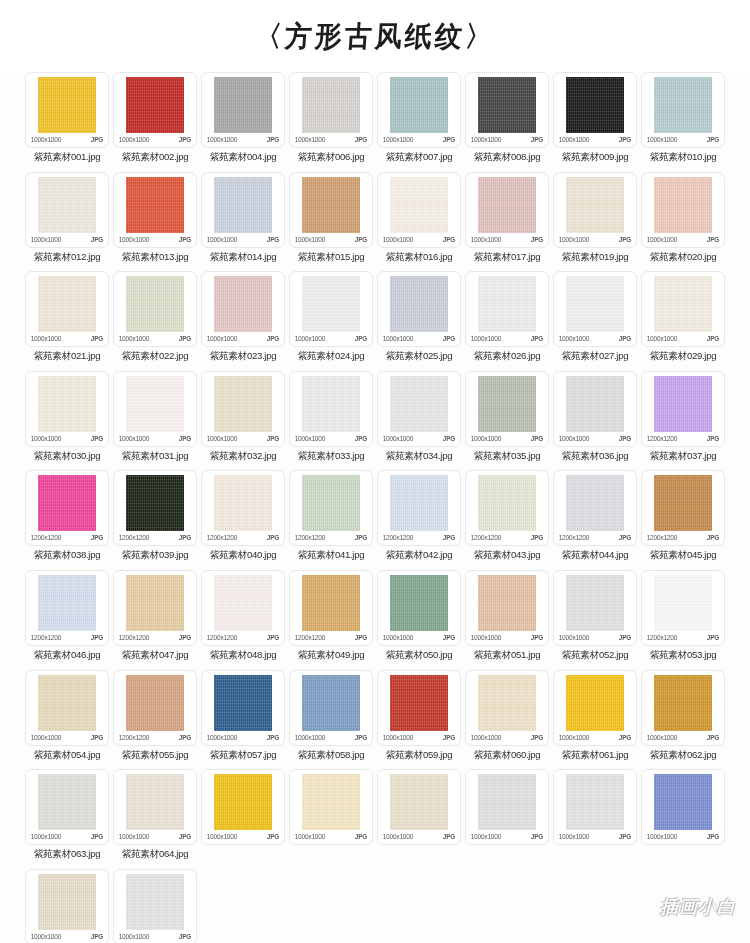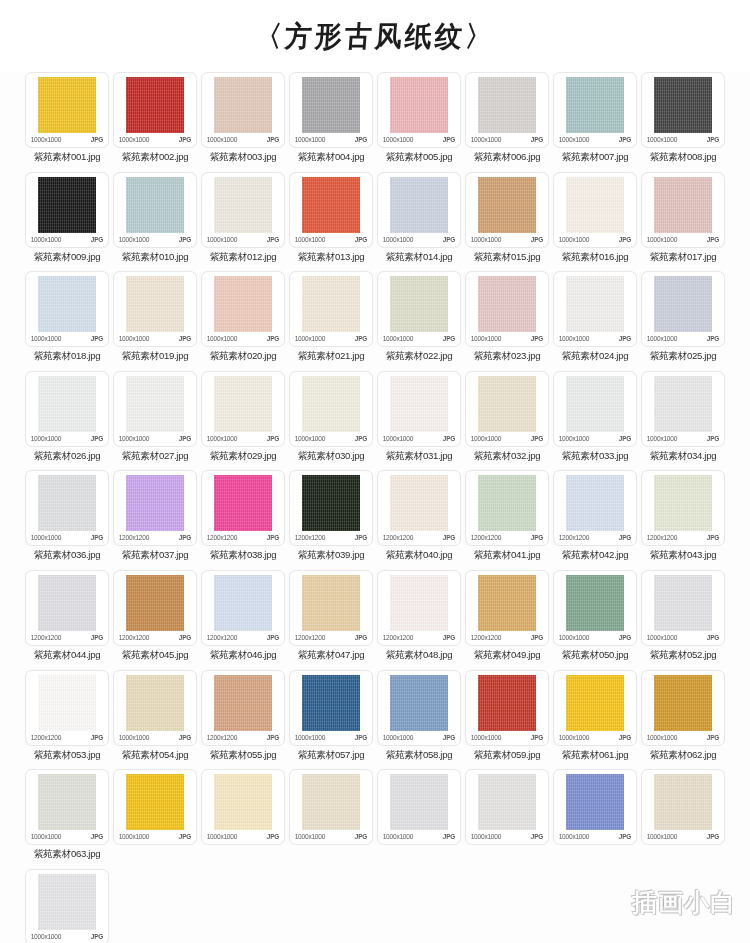--- a/index.html
+++ b/index.html
@@ -141,29 +141,30 @@
   #wm-logo::after {
     content: "";
     position: absolute;
     right: 4px; top: 6px;
     width: 3px; height: 3px;
     border-radius: 50%;
     background: #ffffff;
   }
   #wm-text {
     font-family: "Liberation Serif", "DejaVu Serif", serif;
-    font-size: 25px;
+    font-size: 18px;
     font-weight: 700;
     color: #ffffff;
     text-shadow:
       0 0 1px rgba(120,120,120,0.9),
       1px 1px 0 rgba(150,150,150,0.5),
       -1px -1px 0 rgba(150,150,150,0.5);
     letter-spacing: 1px;
     white-space: nowrap;
+    font-style: italic;
   }
 </style>
 </head>
 <body>
 
 <div id="page">
 
   <div id="title-bar">
     <div id="title-text">〈方形古风纸纹〉</div>
   </div>
@@ -184,50 +185,30 @@
           <div class="swatch" style="background-color: rgb(198, 42, 38);"></div>
           <div class="meta">
             <span class="dim">1000x1000</span>
             <span class="fmt">JPG</span>
           </div>
         </div>
         <div class="fname">紫苑素材002.jpg</div>
       </div>
       <div class="cell">
         <div class="tile">
-          <div class="swatch" style="background-color: rgb(227, 202, 187);"></div>
-          <div class="meta">
-            <span class="dim">1000x1000</span>
-            <span class="fmt">JPG</span>
-          </div>
-        </div>
-        <div class="fname">紫苑素材003.jpg</div>
-      </div>
-      <div class="cell">
-        <div class="tile">
           <div class="swatch" style="background-color: rgb(168, 169, 171);"></div>
           <div class="meta">
             <span class="dim">1000x1000</span>
             <span class="fmt">JPG</span>
           </div>
         </div>
         <div class="fname">紫苑素材004.jpg</div>
       </div>
       <div class="cell">
         <div class="tile">
-          <div class="swatch" style="background-color: rgb(239, 182, 185);"></div>
-          <div class="meta">
-            <span class="dim">1000x1000</span>
-            <span class="fmt">JPG</span>
-          </div>
-        </div>
-        <div class="fname">紫苑素材005.jpg</div>
-      </div>
-      <div class="cell">
-        <div class="tile">
           <div class="swatch" style="background-color: rgb(215, 212, 209);"></div>
           <div class="meta">
             <span class="dim">1000x1000</span>
             <span class="fmt">JPG</span>
           </div>
         </div>
         <div class="fname">紫苑素材006.jpg</div>
       </div>
       <div class="cell">
         <div class="tile">
@@ -324,30 +305,20 @@
           <div class="swatch" style="background-color: rgb(226, 195, 189);"></div>
           <div class="meta">
             <span class="dim">1000x1000</span>
             <span class="fmt">JPG</span>
           </div>
         </div>
         <div class="fname">紫苑素材017.jpg</div>
       </div>
       <div class="cell">
         <div class="tile">
-          <div class="swatch" style="background-color: rgb(213, 224, 236);"></div>
-          <div class="meta">
-            <span class="dim">1000x1000</span>
-            <span class="fmt">JPG</span>
-          </div>
-        </div>
-        <div class="fname">紫苑素材018.jpg</div>
-      </div>
-      <div class="cell">
-        <div class="tile">
           <div class="swatch" style="background-color: rgb(240, 230, 214);"></div>
           <div class="meta">
             <span class="dim">1000x1000</span>
             <span class="fmt">JPG</span>
           </div>
         </div>
         <div class="fname">紫苑素材019.jpg</div>
       </div>
       <div class="cell">
         <div class="tile">
@@ -484,20 +455,30 @@
           <div class="swatch" style="background-color: rgb(232, 233, 233);"></div>
           <div class="meta">
             <span class="dim">1000x1000</span>
             <span class="fmt">JPG</span>
           </div>
         </div>
         <div class="fname">紫苑素材034.jpg</div>
       </div>
       <div class="cell">
         <div class="tile">
+          <div class="swatch" style="background-color: rgb(185, 191, 177);"></div>
+          <div class="meta">
+            <span class="dim">1000x1000</span>
+            <span class="fmt">JPG</span>
+          </div>
+        </div>
+        <div class="fname">紫苑素材035.jpg</div>
+      </div>
+      <div class="cell">
+        <div class="tile">
           <div class="swatch" style="background-color: rgb(223, 225, 227);"></div>
           <div class="meta">
             <span class="dim">1000x1000</span>
             <span class="fmt">JPG</span>
           </div>
         </div>
         <div class="fname">紫苑素材036.jpg</div>
       </div>
       <div class="cell">
         <div class="tile">
@@ -634,20 +615,30 @@
           <div class="swatch" style="background-color: rgb(130, 168, 143);"></div>
           <div class="meta">
             <span class="dim">1000x1000</span>
             <span class="fmt">JPG</span>
           </div>
         </div>
         <div class="fname">紫苑素材050.jpg</div>
       </div>
       <div class="cell">
         <div class="tile">
+          <div class="swatch" style="background-color: rgb(232, 194, 165);"></div>
+          <div class="meta">
+            <span class="dim">1000x1000</span>
+            <span class="fmt">JPG</span>
+          </div>
+        </div>
+        <div class="fname">紫苑素材051.jpg</div>
+      </div>
+      <div class="cell">
+        <div class="tile">
           <div class="swatch" style="background-color: rgb(227, 227, 230);"></div>
           <div class="meta">
             <span class="dim">1000x1000</span>
             <span class="fmt">JPG</span>
           </div>
         </div>
         <div class="fname">紫苑素材052.jpg</div>
       </div>
       <div class="cell">
         <div class="tile">
@@ -704,20 +695,30 @@
           <div class="swatch" style="background-color: rgb(198, 56, 42);"></div>
           <div class="meta">
             <span class="dim">1000x1000</span>
             <span class="fmt">JPG</span>
           </div>
         </div>
         <div class="fname">紫苑素材059.jpg</div>
       </div>
       <div class="cell">
         <div class="tile">
+          <div class="swatch" style="background-color: rgb(240, 227, 200);"></div>
+          <div class="meta">
+            <span class="dim">1000x1000</span>
+            <span class="fmt">JPG</span>
+          </div>
+        </div>
+        <div class="fname">紫苑素材060.jpg</div>
+      </div>
+      <div class="cell">
+        <div class="tile">
           <div class="swatch" style="background-color: rgb(249, 196, 22);"></div>
           <div class="meta">
             <span class="dim">1000x1000</span>
             <span class="fmt">JPG</span>
           </div>
         </div>
         <div class="fname">紫苑素材061.jpg</div>
       </div>
       <div class="cell">
         <div class="tile">
@@ -731,20 +732,30 @@
       </div>
       <div class="cell">
         <div class="tile">
           <div class="swatch" style="background-color: rgb(223, 225, 218);"></div>
           <div class="meta">
             <span class="dim">1000x1000</span>
             <span class="fmt">JPG</span>
           </div>
         </div>
         <div class="fname">紫苑素材063.jpg</div>
+      </div>
+      <div class="cell">
+        <div class="tile">
+          <div class="swatch" style="background-color: rgb(236, 228, 214);"></div>
+          <div class="meta">
+            <span class="dim">1000x1000</span>
+            <span class="fmt">JPG</span>
+          </div>
+        </div>
+        <div class="fname">紫苑素材064.jpg</div>
       </div>
       <div class="cell">
         <div class="tile">
           <div class="swatch" style="background-color: rgb(244, 195, 19);"></div>
           <div class="meta">
             <span class="dim">1000x1000</span>
             <span class="fmt">JPG</span>
           </div>
         </div>
       </div>

